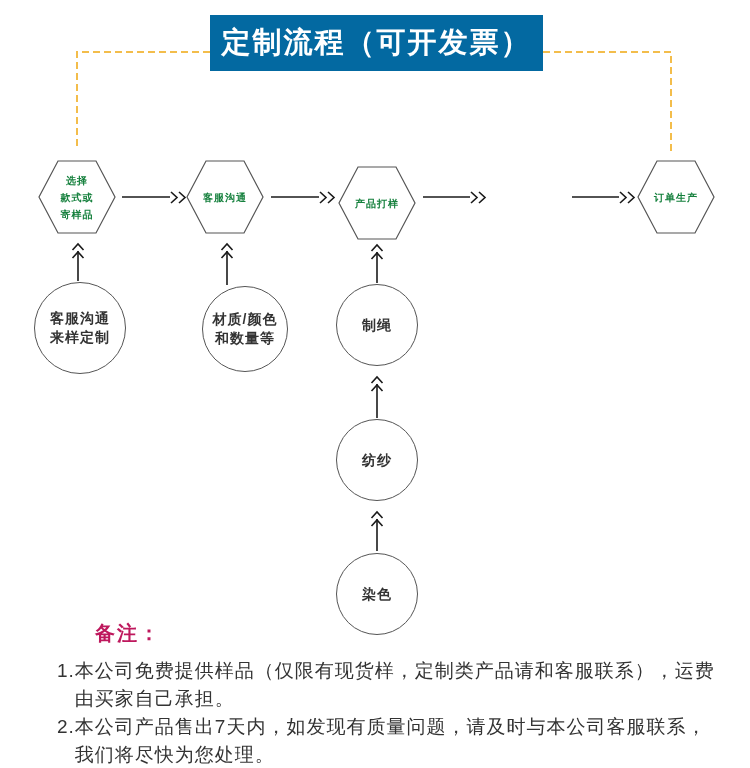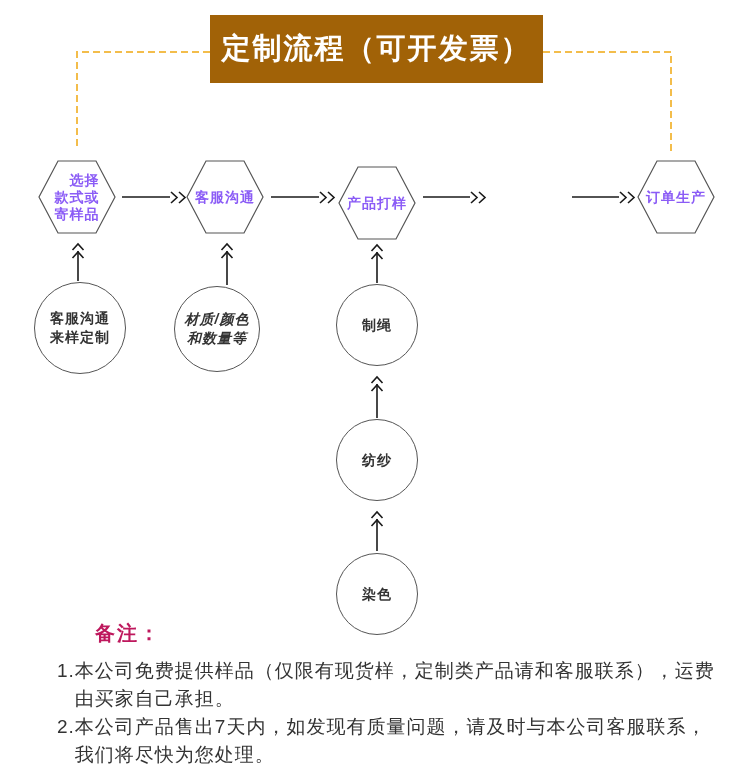--- a/index.html
+++ b/index.html
@@ -2,40 +2,40 @@
 <html><head>
 <meta charset="utf-8">
 <style>
   html,body{margin:0;padding:0;background:#ffffff;}
   .stage{
     position:relative;width:750px;height:768px;background:#ffffff;overflow:hidden;
     font-family:"Liberation Sans","DejaVu Sans",sans-serif;color:#333;
   }
   .overlay{position:absolute;left:0;top:0;pointer-events:none;}
   .banner{
-    position:absolute;left:210px;top:15px;width:333px;height:68px;
-    background:#a16207;color:#ffffff;display:flex;align-items:center;justify-content:center;
+    position:absolute;left:210px;top:15px;width:333px;height:56px;
+    background:#0369a1;color:#ffffff;display:flex;align-items:center;justify-content:center;
     font-size:29px;font-weight:bold;letter-spacing:2px;white-space:nowrap;text-align:right;
   }
   .hex{position:absolute;width:78px;height:74px;}
   .hex svg{position:absolute;left:0;top:0;}
   .hex-label{
     position:absolute;left:0;top:0;width:100%;height:100%;
-    display:flex;align-items:center;justify-content:center;text-align:right;
-    font-size:14px;font-weight:bold;line-height:17px;letter-spacing:1px;
-    white-space:pre-line;color:#8b5cf6;
+    display:flex;align-items:center;justify-content:center;text-align:center;
+    font-size:10px;font-weight:bold;line-height:17px;letter-spacing:1px;
+    white-space:pre-line;color:#15803d;
   }
   .circle{
     position:absolute;border:1px solid #555;border-radius:50%;background:#fff;
     display:flex;align-items:center;justify-content:center;text-align:center;
     font-size:14px;font-weight:bold;line-height:19px;letter-spacing:1px;
     white-space:pre-line;color:#333;box-sizing:border-box;
   }
   .c1{left:34px;top:282px;width:92px;height:92px;}
-  .c2{left:174px;top:286px;width:86px;height:86px;font-style:italic;}
+  .c2{left:202px;top:286px;width:86px;height:86px;}
   .c3{left:336px;top:284px;width:82px;height:82px;}
   .c4{left:336px;top:419px;width:82px;height:82px;}
   .c5{left:336px;top:553px;width:82px;height:82px;text-align:right;}
   .h1{left:38px;top:160px;}
   .h2{left:186px;top:160px;}
   .h3{left:338px;top:166px;}
   .h4{left:487px;top:160px;}
   .h5{left:637px;top:160px;}
   .notes{position:absolute;left:48px;top:620px;width:672px;}
   .notes-heading{

